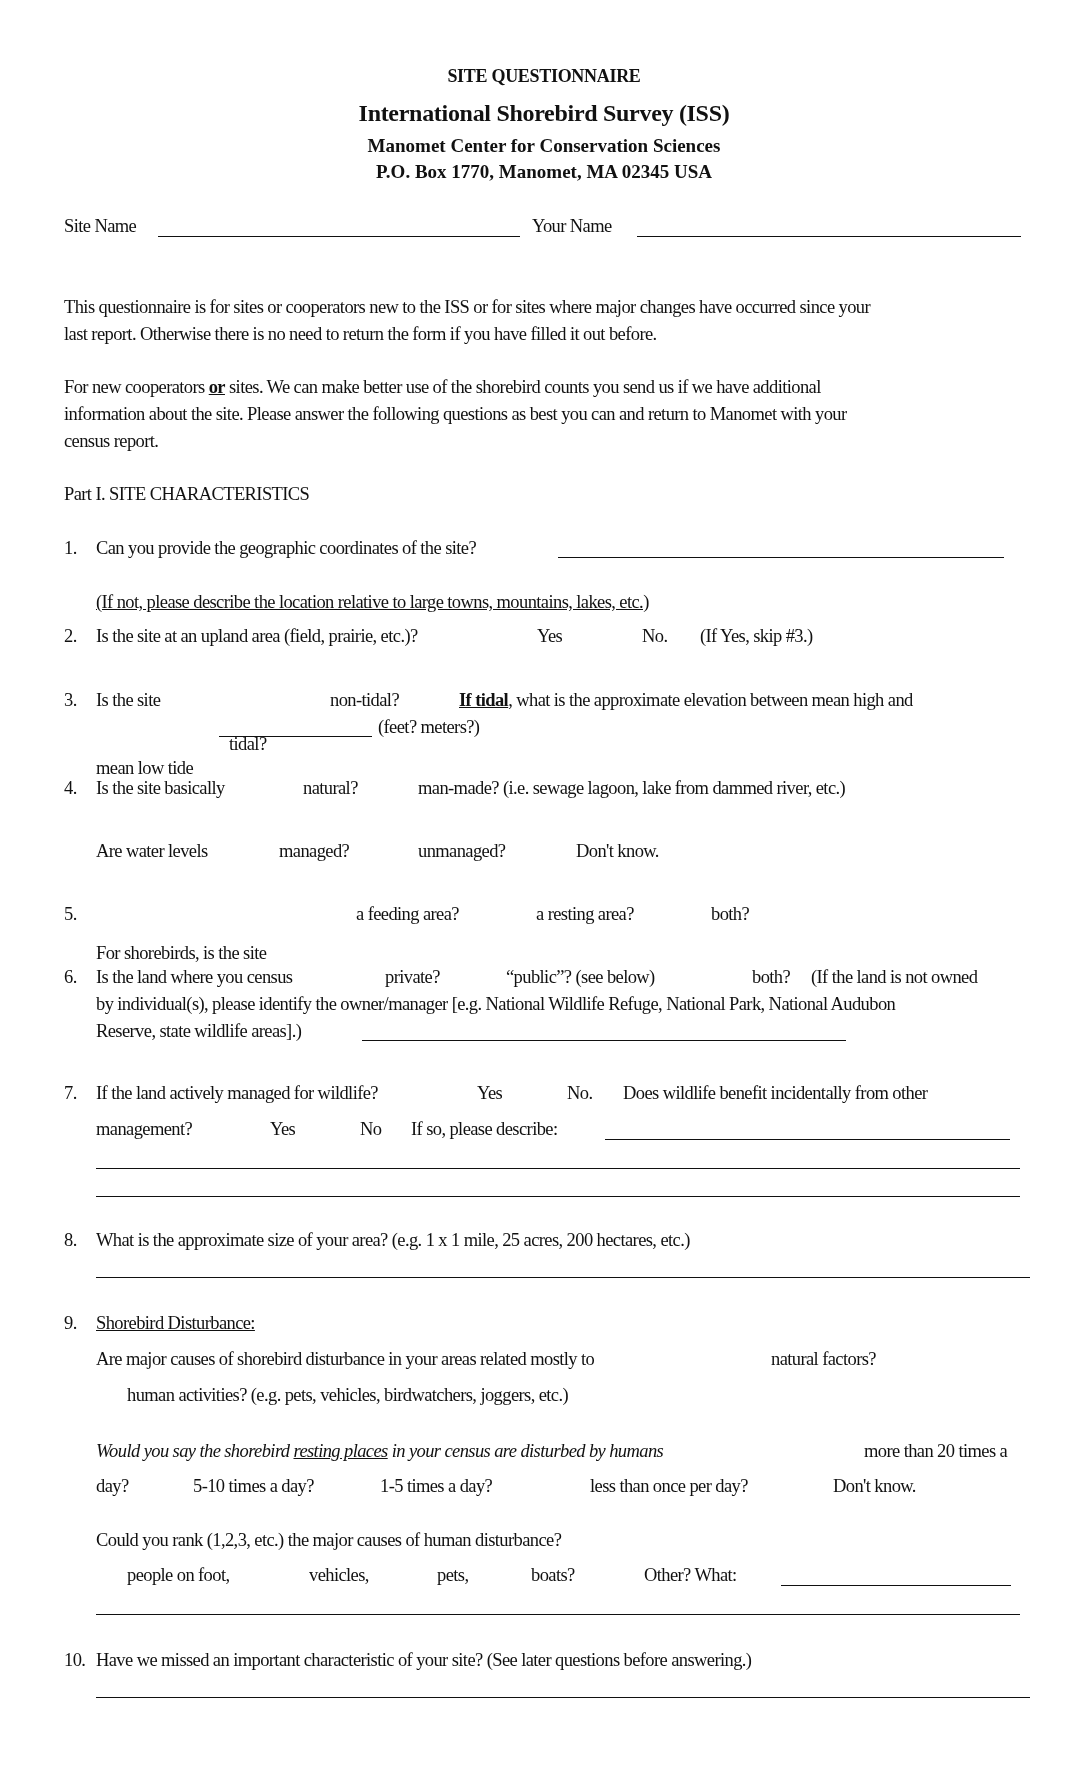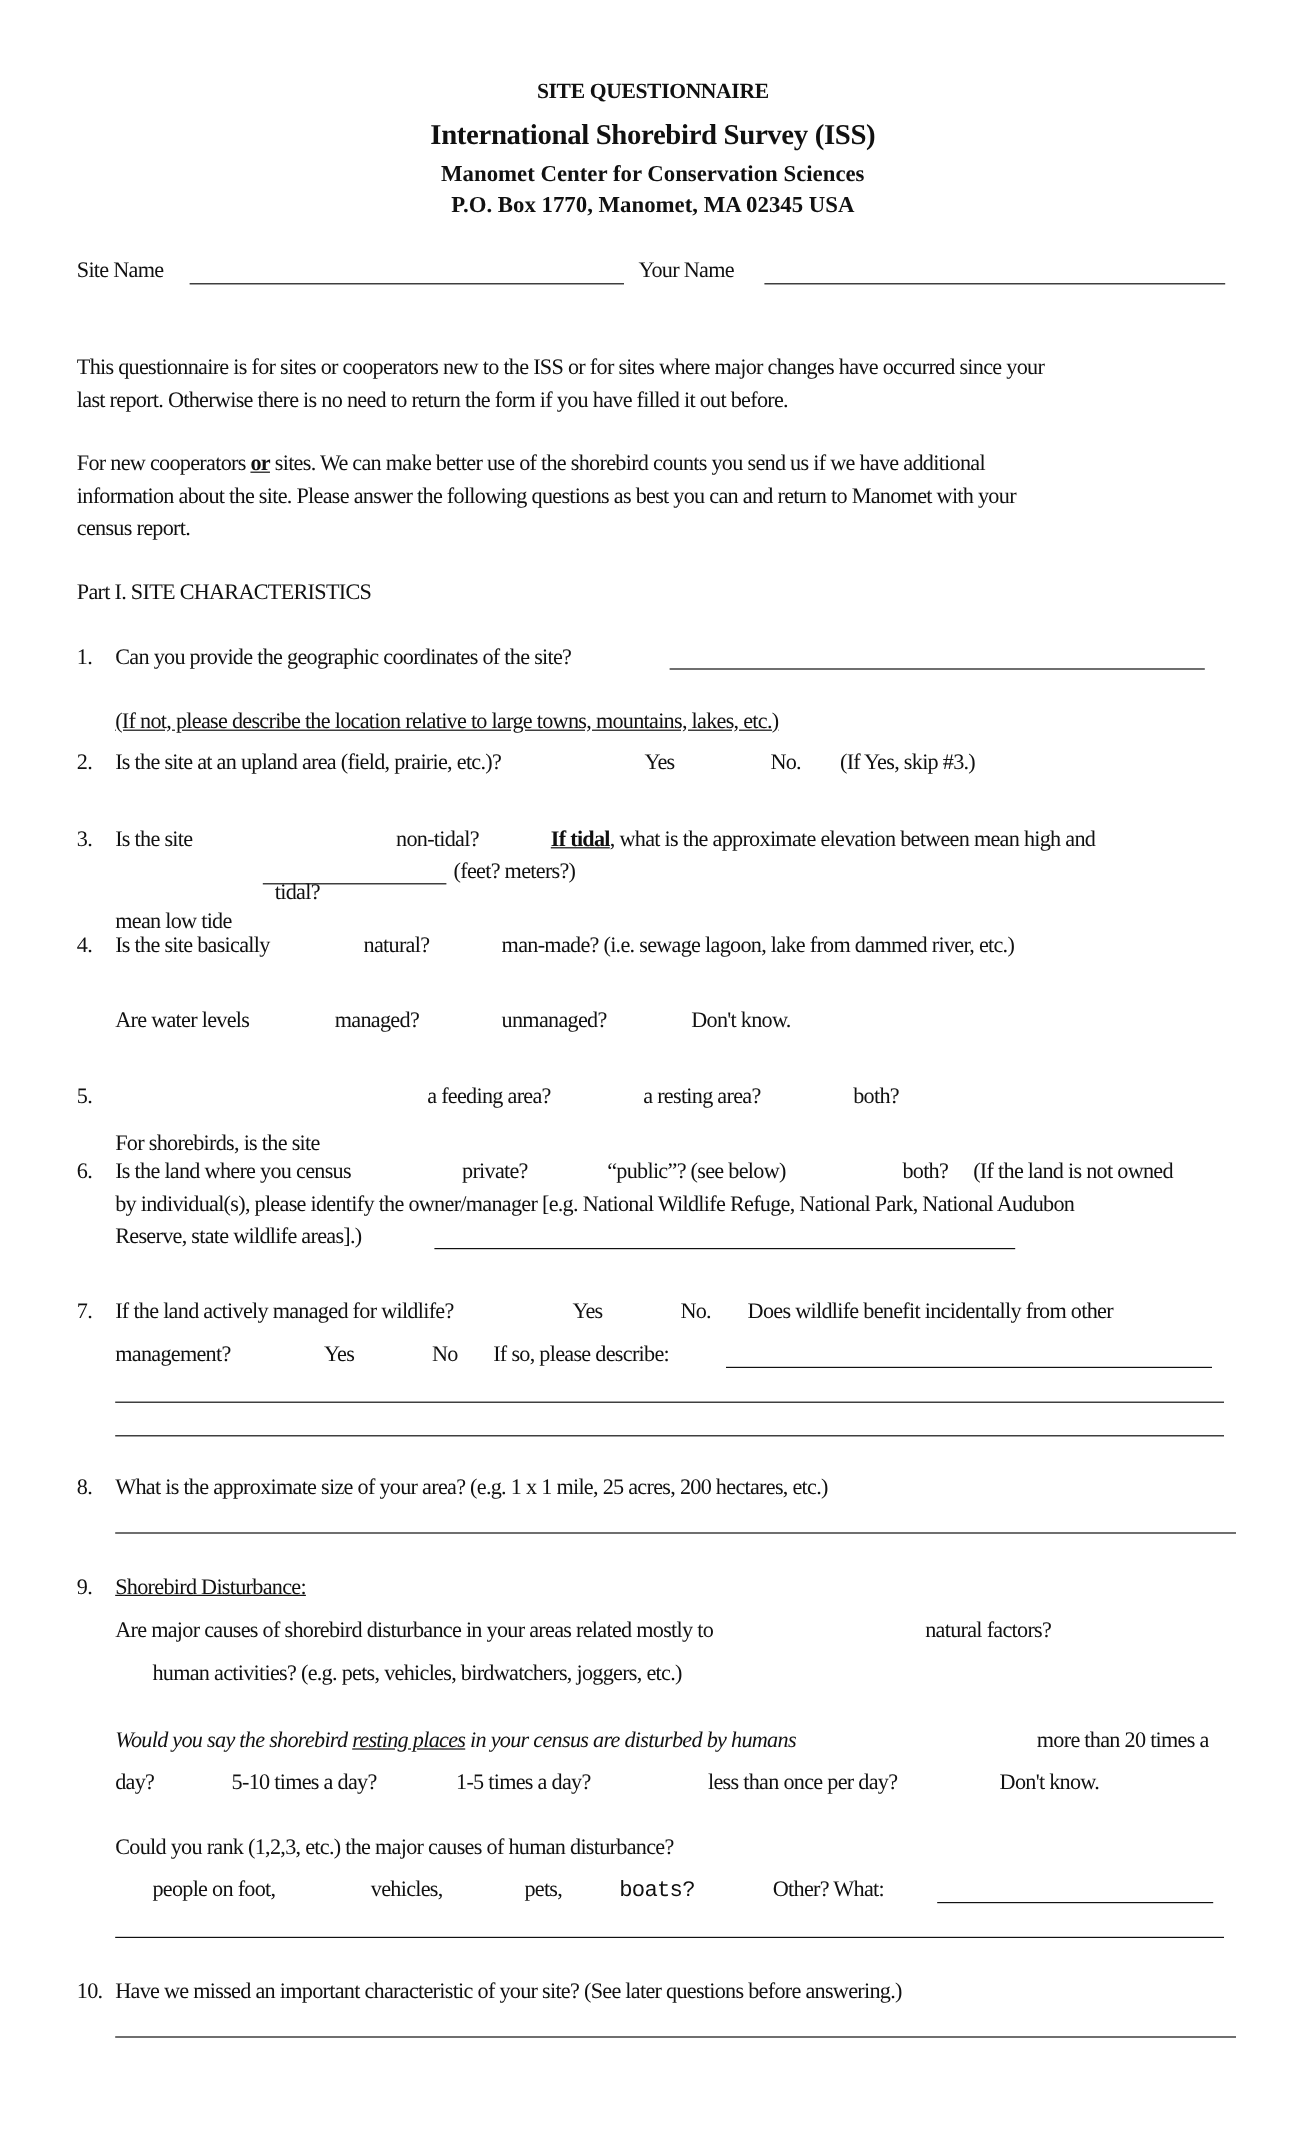--- a/index.html
+++ b/index.html
@@ -114,20 +114,20 @@
 <div class="abs t" style="left:96px; top:1476px;">day?</div>
 <div class="abs t" style="left:193px; top:1476px;">5-10 times a day?</div>
 <div class="abs t" style="left:380px; top:1476px;">1-5 times a day?</div>
 <div class="abs t" style="left:590px; top:1476px;">less than once per day?</div>
 <div class="abs t" style="left:833px; top:1476px;">Don't know.</div>
 
 <div class="abs t" style="left:96px; top:1530px;">Could you rank (1,2,3, etc.) the major causes of human disturbance?</div>
 <div class="abs t" style="left:127px; top:1565px;">people on foot,</div>
 <div class="abs t" style="left:309px; top:1565px;">vehicles,</div>
 <div class="abs t" style="left:437px; top:1565px;">pets,</div>
-<div class="abs t" style="left:516px; top:1565px;font-family:Liberation Mono, monospace;">boats?</div>
+<div class="abs t" style="left:531px; top:1565px;">boats?</div>
 <div class="abs t" style="left:644px; top:1565px;">Other?  What:</div>
 <div class="line" style="left:781px; top:1585px; width:230px;"></div>
 <div class="line" style="left:96px; top:1614px; width:924px;"></div>
 
 <div class="abs t" style="left:64px; top:1650px;">10.</div>
 <div class="abs t" style="left:96px; top:1650px;">Have we missed an important characteristic of your site?  (See later questions before answering.)</div>
 <div class="line" style="left:96px; top:1697px; width:934px;"></div>
 
 </body></html>

